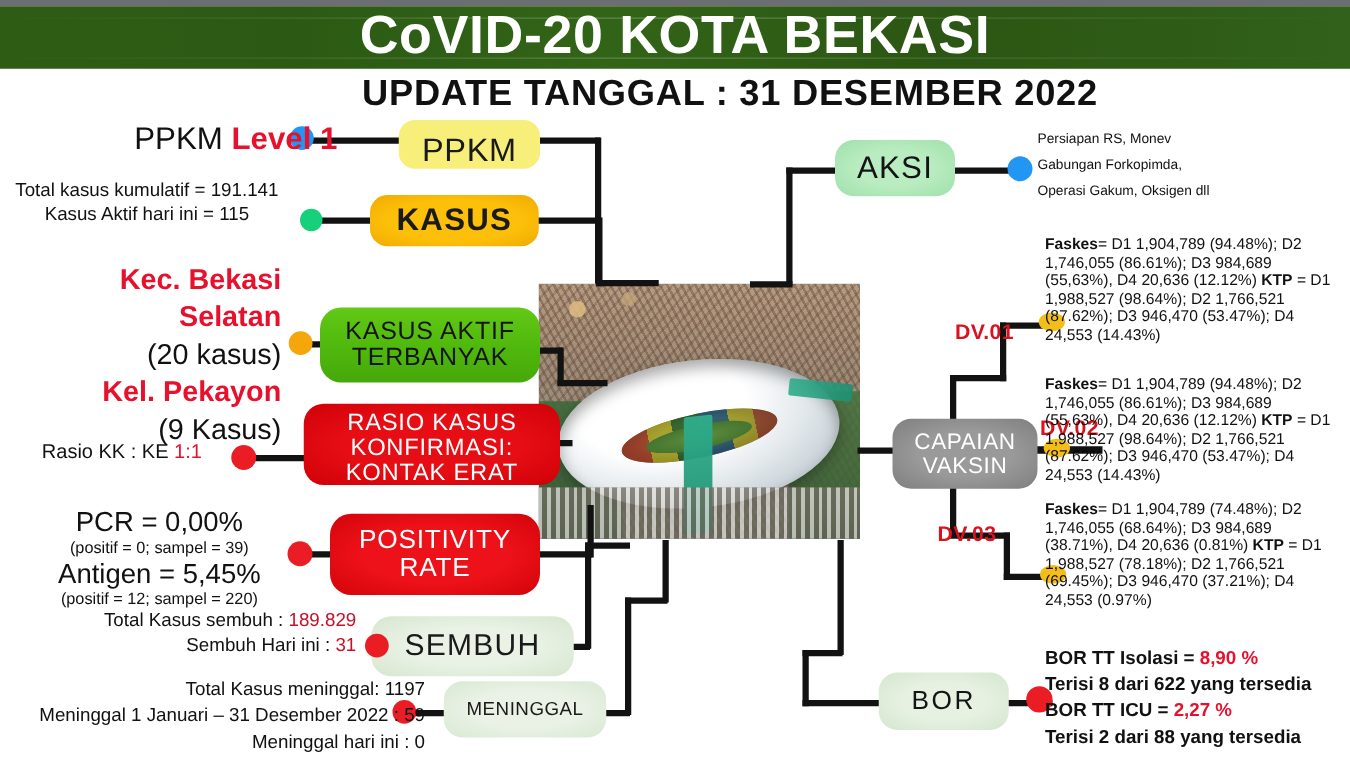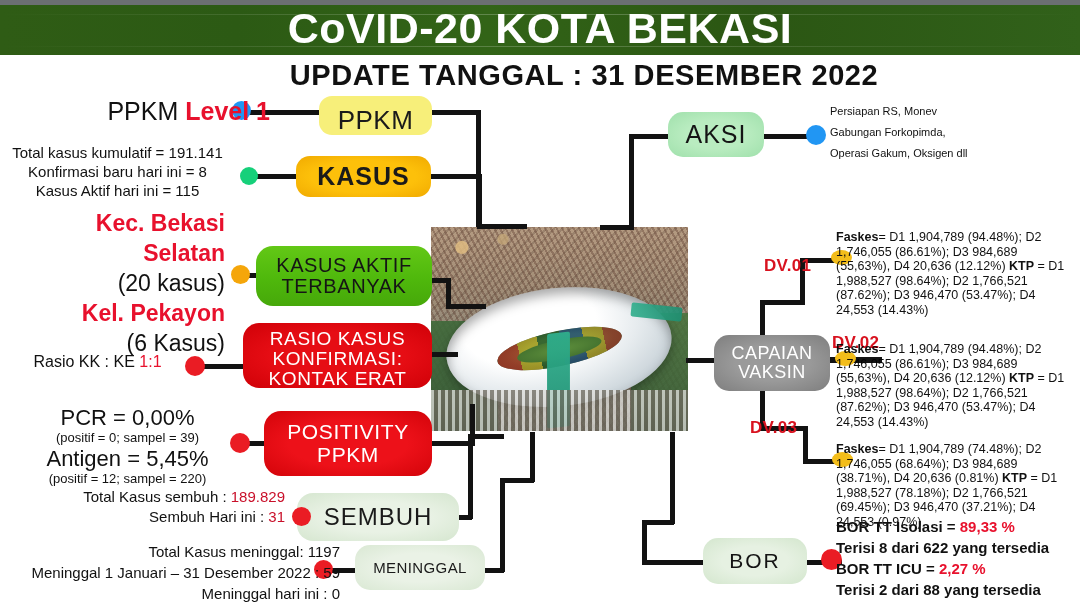--- a/index.html
+++ b/index.html
@@ -93,21 +93,21 @@
     left:296px;top:156px;width:135px;height:41px;border-radius:14px;
     background:radial-gradient(ellipse at 50% 50%,#fdc00a 0 55%,#f0a900 100%);
     color:#1a1a1a;font-size:25px;letter-spacing:1px;font-weight:bold;
   }
   .box-kasusaktif{
     left:256px;top:246px;width:176px;height:60px;border-radius:17px;
     background:linear-gradient(180deg,#63c816 0%,#4fb80c 55%,#46a80a 100%);
     color:#151515;font-size:20px;letter-spacing:.6px;
   }
   .box-rasio{
-    left:243px;top:323px;width:189px;height:65px;border-radius:16px;
+    left:243px;top:323px;width:205px;height:65px;border-radius:16px;
     background:radial-gradient(ellipse at 50% 50%,#e60d14 0 50%,#cf0007 100%);
     color:#ffffff;font-size:19px;letter-spacing:.6px;
     align-items:flex-start;padding-top:6px;
   }
   .box-positivity{
     left:264px;top:411px;width:168px;height:65px;border-radius:17px;
     background:radial-gradient(ellipse at 50% 50%,#ed1119 0 50%,#d20309 100%);
     color:#ffffff;font-size:21px;letter-spacing:.6px;
   }
   .box-sembuh{
@@ -156,21 +156,21 @@
   .lbl-kecamatan .sub{font-weight:normal;color:#111;}
   .lbl-rasio{left:10px;top:352px;width:175px;text-align:center;font-size:16px;line-height:20px;white-space:nowrap;}
   .lbl-pcr{left:10px;top:405px;width:235px;text-align:center;font-size:22px;line-height:25px;}
   .lbl-pcr .small{font-size:13px;line-height:16px;display:block;}
   .lbl-sembuh{left:10px;top:487px;width:275px;text-align:right;font-size:15px;line-height:20px;}
   .lbl-meninggal{left:10px;top:541px;width:330px;text-align:right;font-size:15px;line-height:21px;}
 
   .lbl-aksi{left:830px;top:101px;width:250px;font-size:11px;line-height:21px;}
   .lbl-bor{left:836px;top:516px;width:244px;font-size:15px;line-height:21px;font-weight:bold;}
 
-  .vaxblock{position:absolute;left:836px;width:230px;font-size:12.5px;line-height:14.5px;color:#111;margin-top:42px;}
+  .vaxblock{position:absolute;left:836px;width:230px;font-size:12.5px;line-height:14.5px;color:#111;}
   .vaxblock .hd{font-weight:bold;}
   .vax1{top:188px;}
   .vax2{top:300px;}
   .vax3{top:400px;}
   .vax2,.vax3{mix-blend-mode:multiply;}
 
   .dvlabel{position:absolute;font-size:17px;font-weight:bold;color:#d8121f;letter-spacing:.3px;}
 </style>
 </head>
 <body>
@@ -254,21 +254,21 @@
   <div class="line" style="left:642px;top:560px;width:62px;height:5px;"></div>
   <div class="line" style="left:642px;top:520px;width:5px;height:45px;"></div>
   <div class="line" style="left:642px;top:520px;width:32px;height:5px;"></div>
   <div class="line" style="left:670px;top:432px;width:5px;height:92px;"></div>
   <div class="line" style="left:806px;top:560px;width:36px;height:5px;"></div>
 
   <div class="box box-ppkm">PPKM</div>
   <div class="box box-kasus">KASUS</div>
   <div class="box box-kasusaktif">KASUS AKTIF TERBANYAK</div>
   <div class="box box-rasio">RASIO KASUS KONFIRMASI: KONTAK ERAT</div>
-  <div class="box box-positivity">POSITIVITY PPKM</div>
+  <div class="box box-positivity">POSITIVITY RATE</div>
   <div class="box box-sembuh">SEMBUH</div>
   <div class="box box-meninggal">MENINGGAL</div>
   <div class="box box-vaksin">CAPAIAN VAKSIN</div>
   <div class="box box-aksi">AKSI</div>
   <div class="box box-bor">BOR</div>
 
   <div class="dot dot-blue" style="left:232px;top:101px;width:19px;height:19px;"></div>
   <div class="dot dot-green" style="left:240px;top:167px;width:18px;height:18px;"></div>
   <div class="dot dot-orange" style="left:231px;top:265px;width:19px;height:19px;"></div>
   <div class="dot dot-red" style="left:185px;top:356px;width:20px;height:20px;"></div>
@@ -284,29 +284,28 @@
   <div class="dvlabel" style="left:764px;top:256px;">DV.01</div>
   <div class="dvlabel" style="left:832px;top:333px;">DV.02</div>
   <div class="dvlabel" style="left:750px;top:418px;">DV.03</div>
 
   <div class="t lbl-ppkm">
     <span>PPKM </span><span class="red b">Level 1</span>
   </div>
 
   <div class="t lbl-kasus">
     <div>Total kasus kumulatif = 191.141</div>
-    <div>Konfirmasi baru hari ini = 8</div>
     <div>Kasus Aktif hari ini = 115</div>
   </div>
 
   <div class="t lbl-kecamatan">
     <div class="red">Kec. Bekasi Selatan</div>
     <div class="sub">(20 kasus)</div>
     <div class="red">Kel. Pekayon</div>
-    <div class="sub">(6 Kasus)</div>
+    <div class="sub">(9 Kasus)</div>
   </div>
 
   <div class="t lbl-rasio">
     <span>Rasio KK : KE </span><span class="red">1:1</span>
   </div>
 
   <div class="t lbl-pcr">
     <div>PCR =  0,00%</div>
     <span class="small">(positif =  0;  sampel = 39)</span>
     <div>Antigen =  5,45%</div>
@@ -339,19 +338,19 @@
     <span class="hd">Faskes</span><span>= D1 1,904,789 (94.48%); D2 1,746,055 (86.61%); D3 984,689 (55,63%), D4 20,636 (12.12%)</span>
     <span class="hd">KTP</span><span> = D1 1,988,527 (98.64%); D2 1,766,521 (87.62%); D3 946,470 (53.47%); D4 24,553 (14.43%)</span>
   </div>
 
   <div class="vaxblock vax3">
     <span class="hd">Faskes</span><span>= D1 1,904,789 (74.48%); D2 1,746,055 (68.64%); D3 984,689 (38.71%), D4 20,636 (0.81%)</span>
     <span class="hd">KTP</span><span> = D1 1,988,527 (78.18%); D2 1,766,521 (69.45%); D3 946,470 (37.21%); D4 24,553 (0.97%)</span>
   </div>
 
   <div class="t lbl-bor">
-    <div><span>BOR TT Isolasi = </span><span class="red">89,33 %</span></div>
+    <div><span>BOR TT Isolasi = </span><span class="red">8,90 %</span></div>
     <div>Terisi  8 dari 622 yang tersedia</div>
     <div><span>BOR TT ICU = </span><span class="red">2,27 %</span></div>
     <div>Terisi 2 dari 88 yang tersedia</div>
   </div>
 
 </div>
 
 </body></html>

